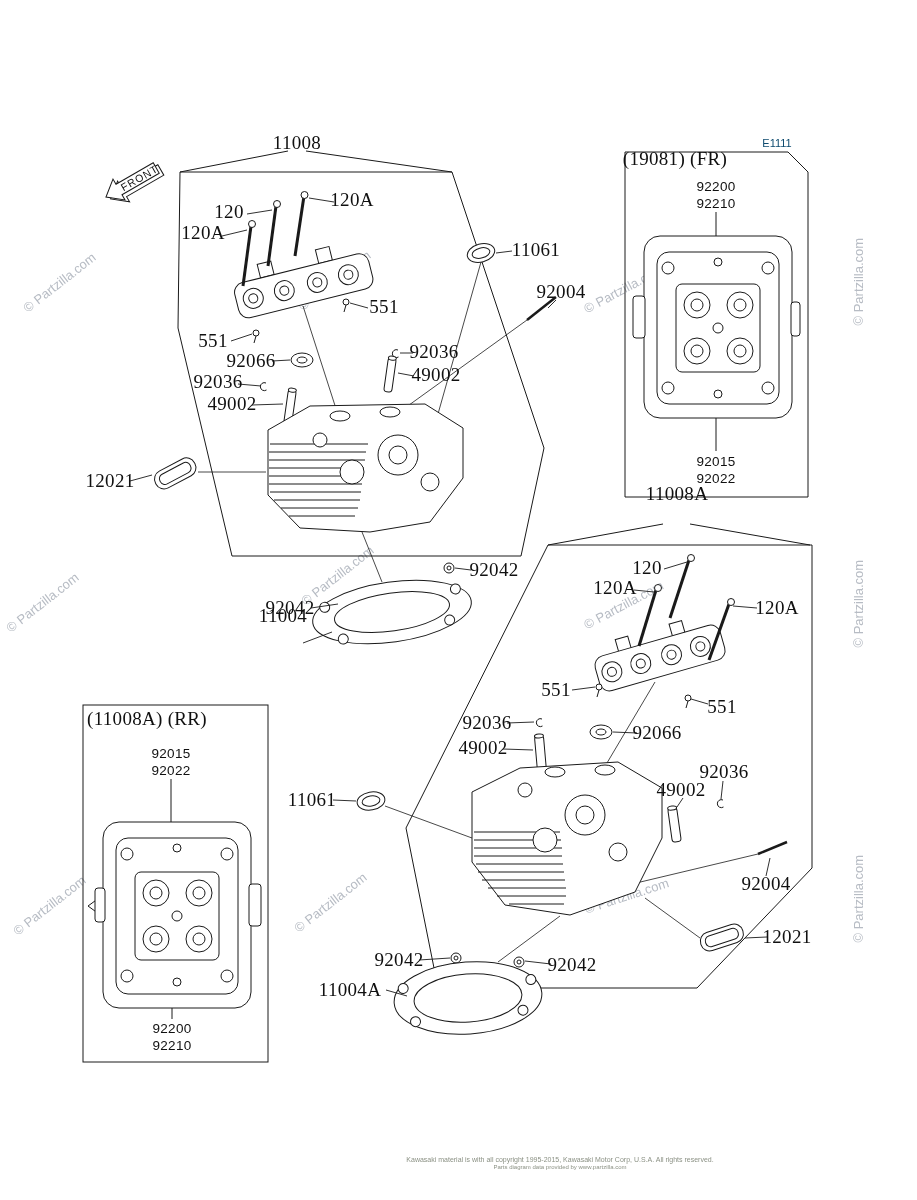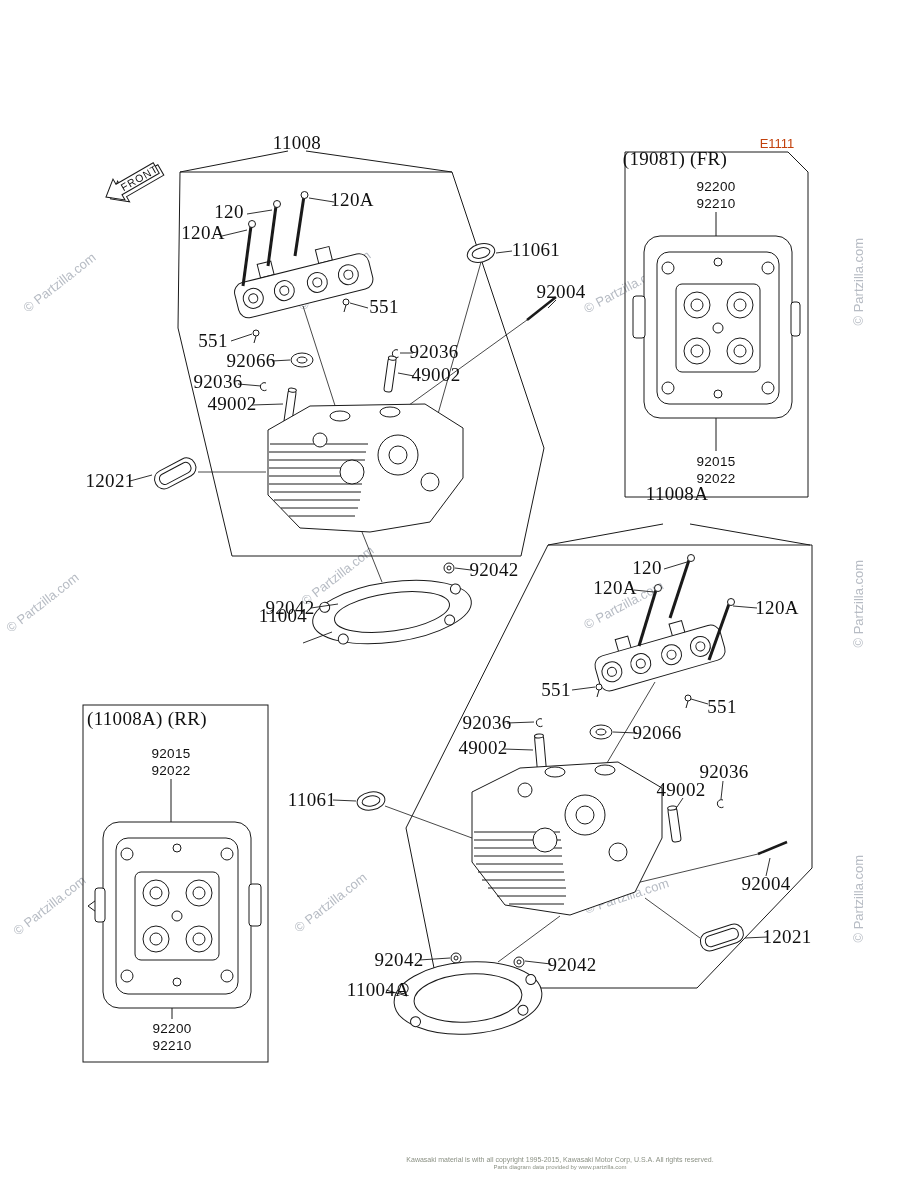--- a/index.html
+++ b/index.html
@@ -3,21 +3,21 @@
 <meta charset="utf-8">
 <style>
   html,body{margin:0;padding:0;background:#fff;}
   .page{position:relative;width:917px;height:1200px;background:#ffffff;
         font-family:"Liberation Sans",sans-serif;overflow:hidden;}
   svg.canvas{position:absolute;left:0;top:0;}
   .lbl{position:absolute;transform:translate(-50%,-50%);font-size:19px;color:#101010;
        white-space:nowrap;letter-spacing:.3px;font-family:Liberation Serif, serif;}
   .lbl2{position:absolute;transform:translate(-50%,-50%);font-size:13.5px;color:#101010;
         text-align:center;line-height:16.5px;letter-spacing:.3px;}
-  .code{position:absolute;transform:translate(-50%,-50%);font-size:13px;color:#c2410c;}
+  .code{position:absolute;transform:translate(-50%,-50%);font-size:11px;color:#0c4a6e;}
   .wm{position:absolute;color:#b7bcc4;font-size:13px;white-space:nowrap;
       transform-origin:0 50%;}
   .footer{position:absolute;left:560px;top:1156px;transform:translateX(-50%);
           text-align:center;color:#8b9184;}
   .footer .f1{font-size:7px;line-height:8px;}
   .footer .f2{font-size:6px;line-height:7px;}
 </style>
 </head>
 <body>
 
@@ -381,21 +381,21 @@
   <div class="lbl" style="left:487px;top:723px">92036</div>
   <div class="lbl" style="left:657px;top:733px">92066</div>
   <div class="lbl" style="left:483px;top:748px">49002</div>
   <div class="lbl" style="left:724px;top:772px">92036</div>
   <div class="lbl" style="left:681px;top:790px">49002</div>
   <div class="lbl" style="left:312px;top:800px">11061</div>
   <div class="lbl" style="left:766px;top:884px">92004</div>
   <div class="lbl" style="left:787px;top:937px">12021</div>
   <div class="lbl" style="left:399px;top:960px">92042</div>
   <div class="lbl" style="left:572px;top:965px">92042</div>
-  <div class="lbl" style="left:378px;top:990px">11004A</div>
+  <div class="lbl" style="left:350px;top:990px">11004A</div>
 
   <div class="lbl" style="left:675px;top:159px">(19081) (FR)</div>
   <div class="lbl2" style="left:716px;top:195px">
     <div>92200</div>
     <div>92210</div>
   </div>
   <div class="lbl2" style="left:716px;top:470px">
     <div>92015</div>
     <div>92022</div>
   </div>

